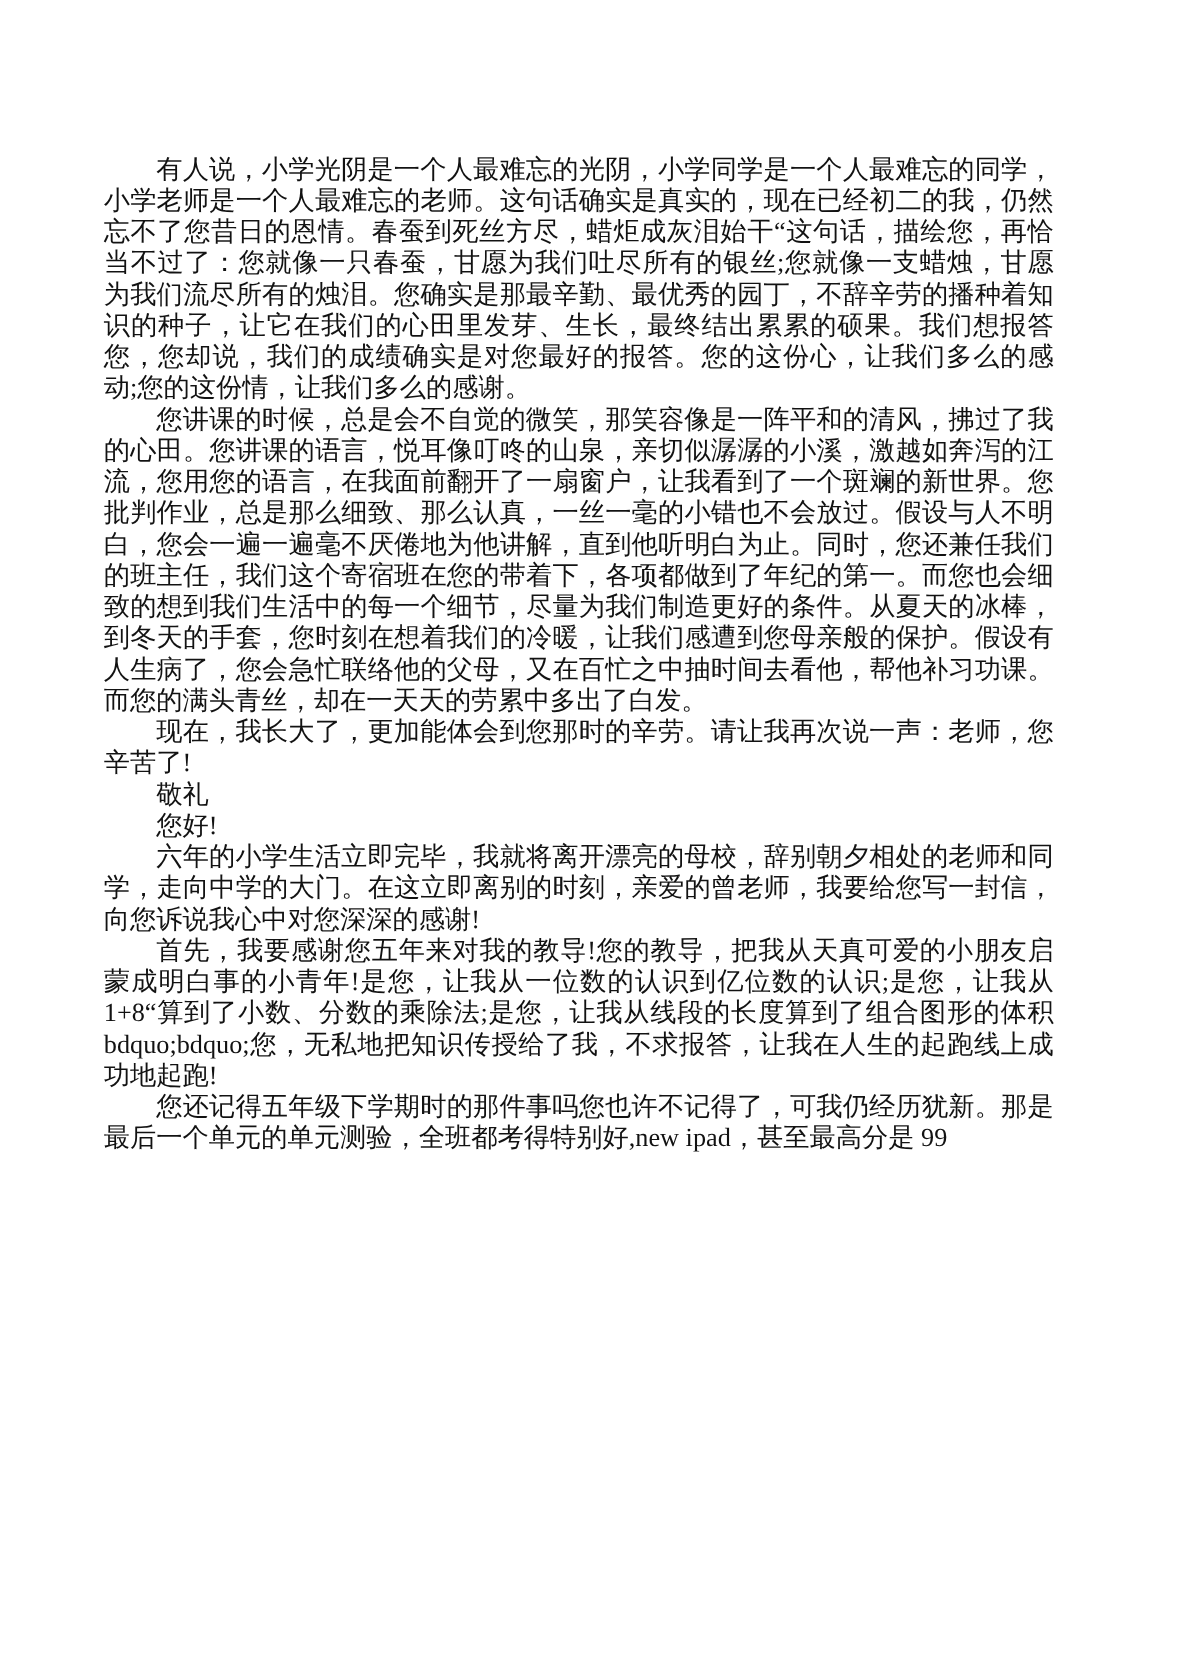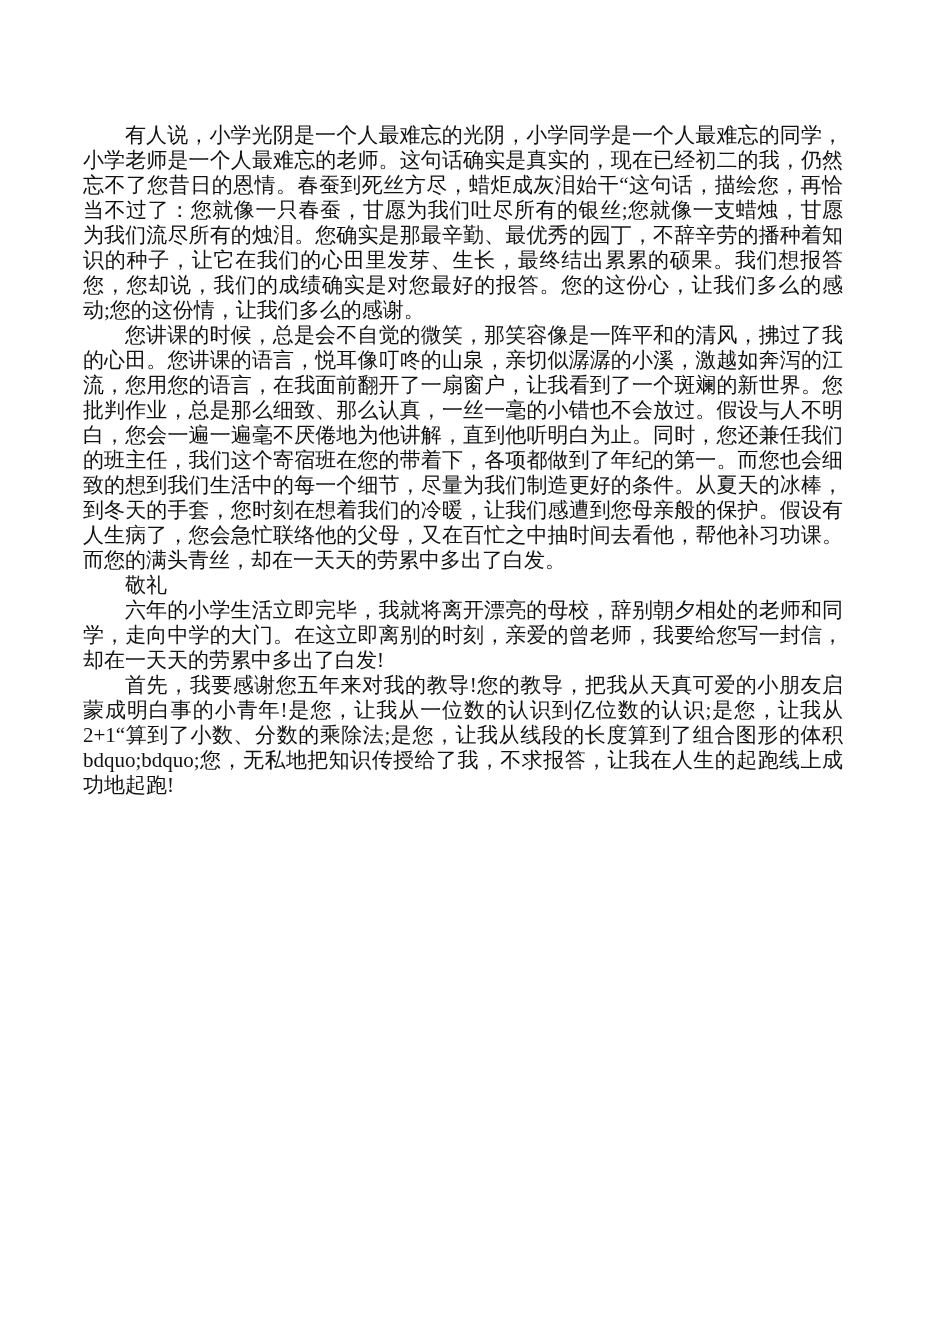--- a/index.html
+++ b/index.html
@@ -36,17 +36,20 @@
     text-indent: 2em;
   }
 </style>
 </head>
 <body>
 
 <div class="page" style="background: rgb(255, 255, 255);">
   <div class="doc-body" style="color: rgb(18, 18, 18);">
       <p class="para indent">有人说，小学光阴是一个人最难忘的光阴，小学同学是一个人最难忘的同学，小学老师是一个人最难忘的老师。这句话确实是真实的，现在已经初二的我，仍然忘不了您昔日的恩情。春蚕到死丝方尽，蜡炬成灰泪始干“这句话，描绘您，再恰当不过了：您就像一只春蚕，甘愿为我们吐尽所有的银丝;您就像一支蜡烛，甘愿为我们流尽所有的烛泪。您确实是那最辛勤、最优秀的园丁，不辞辛劳的播种着知识的种子，让它在我们的心田里发芽、生长，最终结出累累的硕果。我们想报答您，您却说，我们的成绩确实是对您最好的报答。您的这份心，让我们多么的感动;您的这份情，让我们多么的感谢。</p>
       <p class="para indent">您讲课的时候，总是会不自觉的微笑，那笑容像是一阵平和的清风，拂过了我的心田。您讲课的语言，悦耳像叮咚的山泉，亲切似潺潺的小溪，激越如奔泻的江流，您用您的语言，在我面前翻开了一扇窗户，让我看到了一个斑斓的新世界。您批判作业，总是那么细致、那么认真，一丝一毫的小错也不会放过。假设与人不明白，您会一遍一遍毫不厌倦地为他讲解，直到他听明白为止。同时，您还兼任我们的班主任，我们这个寄宿班在您的带着下，各项都做到了年纪的第一。而您也会细致的想到我们生活中的每一个细节，尽量为我们制造更好的条件。从夏天的冰棒，到冬天的手套，您时刻在想着我们的冷暖，让我们感遭到您母亲般的保护。假设有人生病了，您会急忙联络他的父母，又在百忙之中抽时间去看他，帮他补习功课。而您的满头青丝，却在一天天的劳累中多出了白发。</p>
+      <p class="para indent">现在，我长大了，更加能体会到您那时的辛劳。请让我再次说一声：老师，您辛苦了!</p>
       <p class="para indent">敬礼</p>
-      <p class="para indent">六年的小学生活立即完毕，我就将离开漂亮的母校，辞别朝夕相处的老师和同学，走向中学的大门。在这立即离别的时刻，亲爱的曾老师，我要给您写一封信，却在一天天的劳累中多出了白发!</p>
-      <p class="para indent">首先，我要感谢您五年来对我的教导!您的教导，把我从天真可爱的小朋友启蒙成明白事的小青年!是您，让我从一位数的认识到亿位数的认识;是您，让我从 2+1“算到了小数、分数的乘除法;是您，让我从线段的长度算到了组合图形的体积 bdquo;bdquo;您，无私地把知识传授给了我，不求报答，让我在人生的起跑线上成功地起跑!</p>
+      <p class="para indent">您好!</p>
+      <p class="para indent">六年的小学生活立即完毕，我就将离开漂亮的母校，辞别朝夕相处的老师和同学，走向中学的大门。在这立即离别的时刻，亲爱的曾老师，我要给您写一封信，向您诉说我心中对您深深的感谢!</p>
+      <p class="para indent">首先，我要感谢您五年来对我的教导!您的教导，把我从天真可爱的小朋友启蒙成明白事的小青年!是您，让我从一位数的认识到亿位数的认识;是您，让我从 1+8“算到了小数、分数的乘除法;是您，让我从线段的长度算到了组合图形的体积 bdquo;bdquo;您，无私地把知识传授给了我，不求报答，让我在人生的起跑线上成功地起跑!</p>
+      <p class="para indent">您还记得五年级下学期时的那件事吗您也许不记得了，可我仍经历犹新。那是最后一个单元的单元测验，全班都考得特别好,new ipad，甚至最高分是 99</p>
     </div>
 </div>
 
 </body></html>

